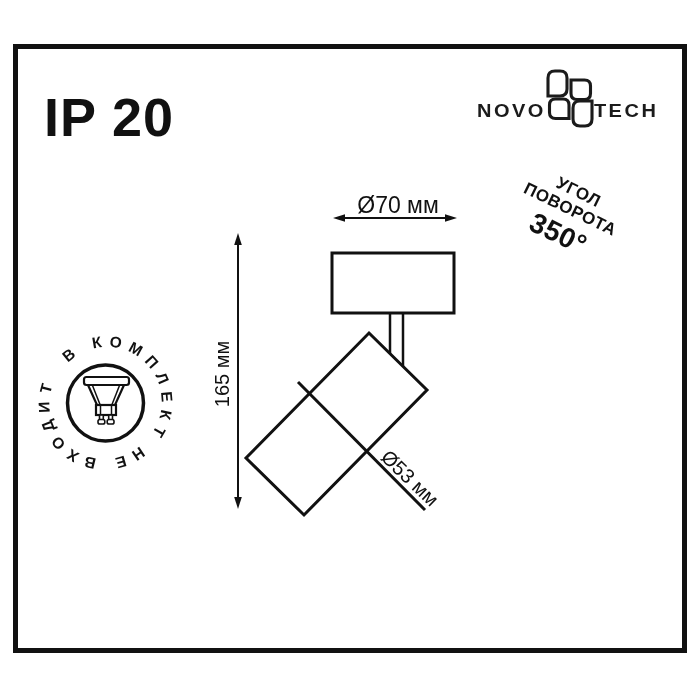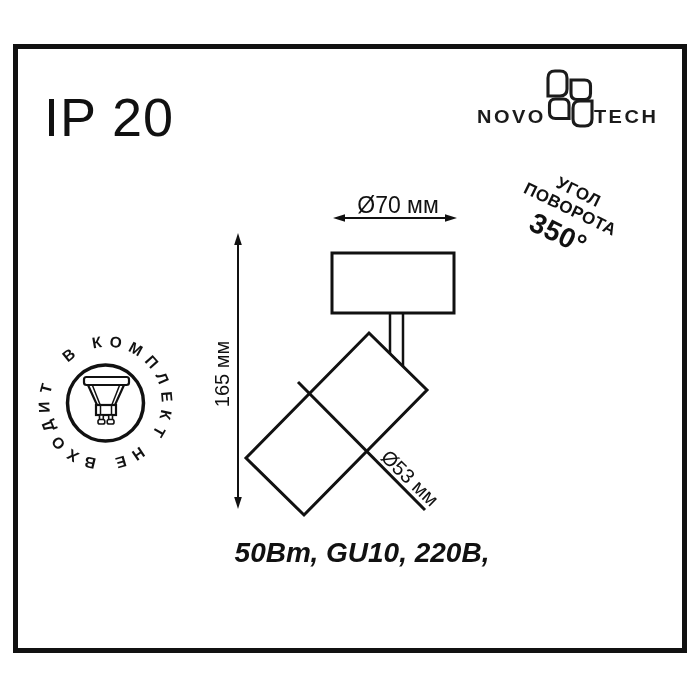--- a/index.html
+++ b/index.html
@@ -9,25 +9,25 @@
     overflow:hidden;
   }
   .abs{position:absolute;}
   
   .frame{
     left:13px;top:44px;width:674px;height:609px;
     border:5px solid #111;box-sizing:border-box;background:#fff;
   }
   
   .ip{
-    left:44px;top:86px;font-size:54px;font-weight:normal;letter-spacing:1px;
+    left:44px;top:86px;font-size:54px;font-weight:bold;letter-spacing:1px;
   }
   
   .logo{
-    left:477px;top:69px;display:flex;align-items:flex-end;
+    left:477px;top:69px;display:flex;align-items:center;
   }
   .logo .word{
     font-size:20px;font-weight:bold;letter-spacing:2.5px;margin-top:23px;
     transform:scaleY(0.95);color:#1b1b1b;
   }
   .logo svg{display:block;}
   
   .rot{
     left:503px;top:180px;width:128px;text-align:center;
     transform:rotate(26deg);font-weight:bold;line-height:1.12;
@@ -122,14 +122,13 @@
 
     <line x1="298" y1="382" x2="425" y2="510" stroke-width="3"></line>
   </g>
 
   <text x="398" y="213" text-anchor="middle" font-size="23">Ø70 мм</text>
   <text x="222" y="381" text-anchor="middle" font-size="20" transform="rotate(-90 222 374)">165 мм</text>
   <text x="410" y="485" text-anchor="middle" font-size="20" transform="rotate(44 410 478)">Ø53 мм</text>
 </svg>
 
 <div class="abs specs">
-  <div>50Вт, GU10, 220В,</div>
 </div>
 
 </body></html>

